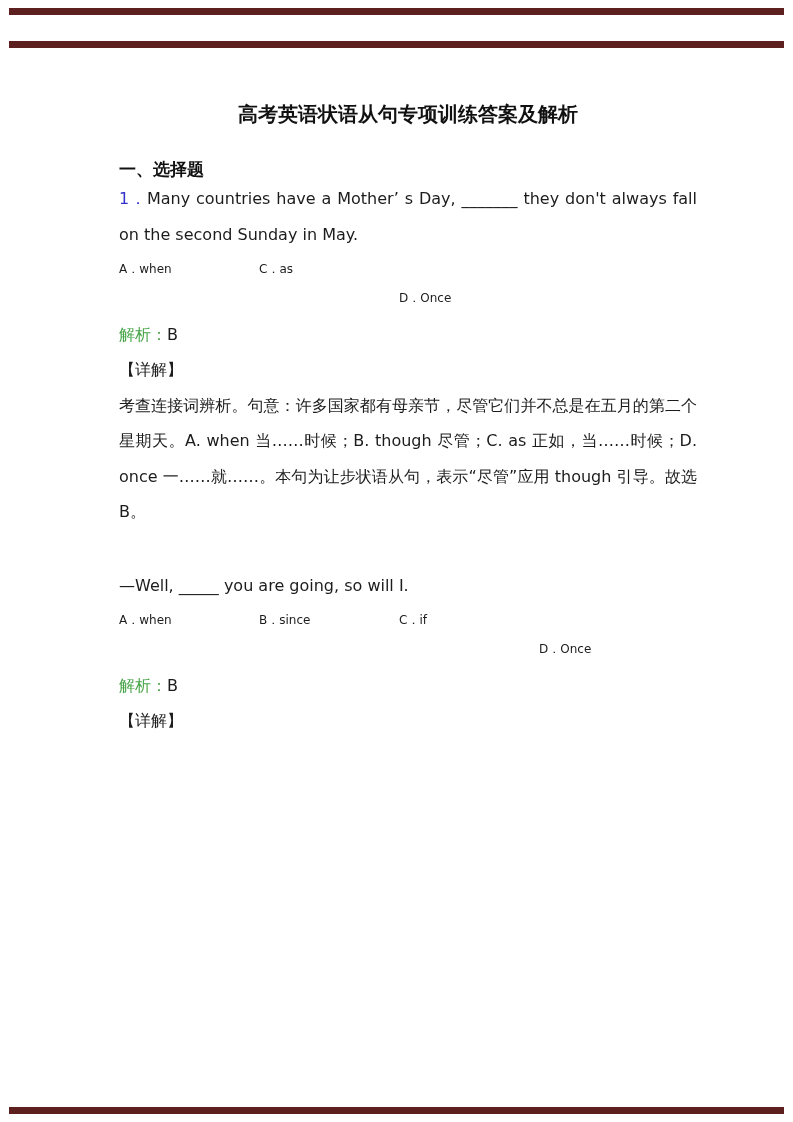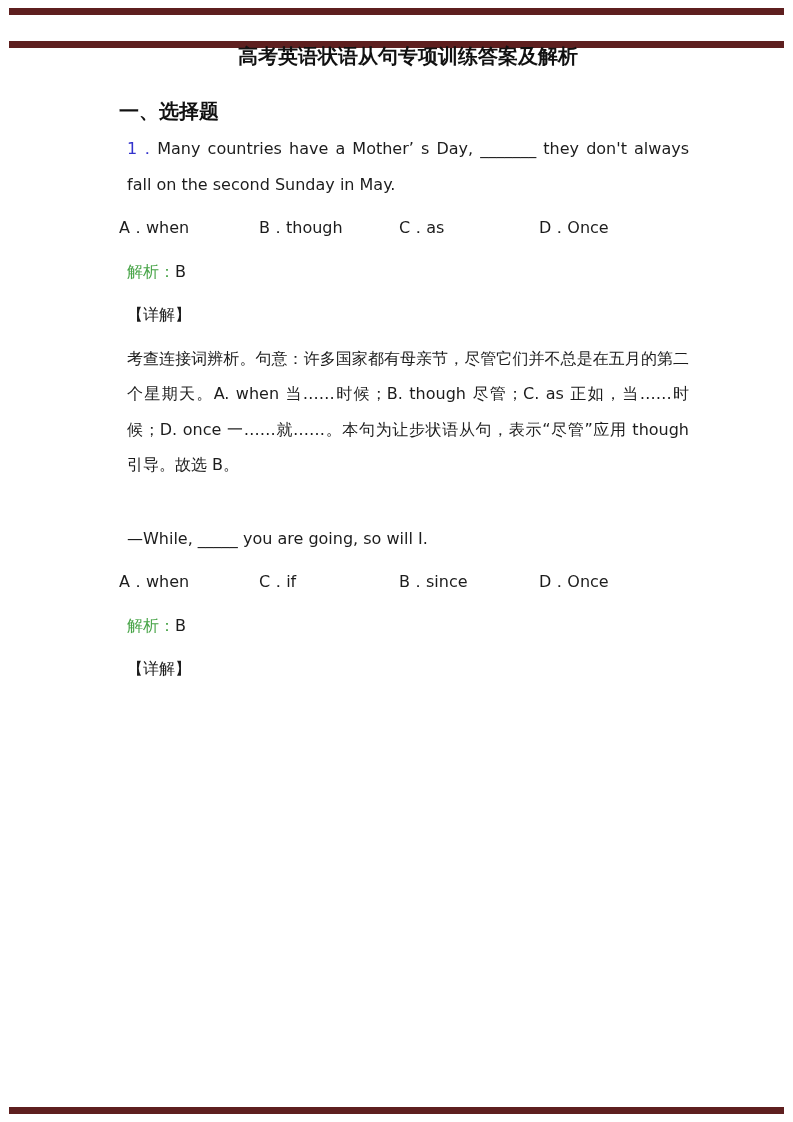--- a/index.html
+++ b/index.html
@@ -24,84 +24,83 @@
   .bar-bottom { top: 1107px; }
 
   .content {
     position: absolute;
     left: 119px;
     top: 0;
     width: 578px;
   }
   .title {
     margin: 0;
-    padding-top: 43px;
+    padding-top: 101px;
     font-size: 20px;
     line-height: 26px;
     font-weight: bold;
     text-align: center;
     color: #111111;
   }
   .section {
     margin: 30px 0 0 0;
-    font-size: 20px;
+    font-size: 17px;
     line-height: 24px;
     font-weight: bold;
     color: #111111;
   }
   .question { margin: 0; }
   .question.q2 { margin-top: 38px; }
   .content p {
-    margin: 8px;
+    margin: 0;
     font-size: 16px;
     line-height: 35.5px;
     text-align: justify;
   }
   .qnum { color: var(--qnum-color, #3333CC); }
   .options {
     display: flex;
-    font-size: 16px;
+    font-size: 12px;
     line-height: 35.5px;
   }
   .opt { width: 140px; white-space: nowrap; }
-  .opt:last-child { width: auto; }
+  .opt:last-child { width: auto; margin-top: 29px; }
   .answer-label { color: var(--answer-color, #47A447); }
   .answer-value { color: #1c1c1c; }
   .bracket-label { text-align: left; }
 </style>
 </head>
 <body>
 
 <div class="page" style="--bar-color: #5E1F1F; --qnum-color: #3333CC; --answer-color: #47A447;">
   <div class="bar bar-top-1"></div>
   <div class="bar bar-top-2"></div>
   <div class="bar bar-bottom"></div>
 
   <div class="content">
     <h1 class="title">高考英语状语从句专项训练答案及解析</h1>
     <h2 class="section">一、选择题</h2>
 
     <div class="question q1">
       <p><span class="qnum">1．</span><span>Many countries have a Mother’ s Day, _______ they don't always fall on the second Sunday in May.</span></p>
       <div class="options">
         <span class="opt">A．when</span>
-        <span class="opt">B．though</span>
         <span class="opt">C．as</span>
         <span class="opt">D．Once</span>
       </div>
       <p><span class="answer-label">解析：</span><span class="answer-value">B</span></p>
       <p class="bracket-label">【详解】</p>
       <p>考查连接词辨析。句意：许多国家都有母亲节，尽管它们并不总是在五月的第二个星期天。A. when 当……时候；B. though 尽管；C. as 正如，当……时候；D. once 一……就……。本句为让步状语从句，表示“尽管”应用 though 引导。故选 B。</p>
     </div>
 
     <div class="question q2">
-      <p>—While, _____ you are going, so will I.</p>
+      <p>—Well, _____ you are going, so will I.</p>
       <div class="options">
         <span class="opt">A．when</span>
+        <span class="opt">B．since</span>
         <span class="opt">C．if</span>
-        <span class="opt">B．since</span>
         <span class="opt">D．Once</span>
       </div>
       <p><span class="answer-label">解析：</span><span class="answer-value">B</span></p>
       <p class="bracket-label">【详解】</p>
     </div>
   </div>
 </div>
 
 </body></html>

